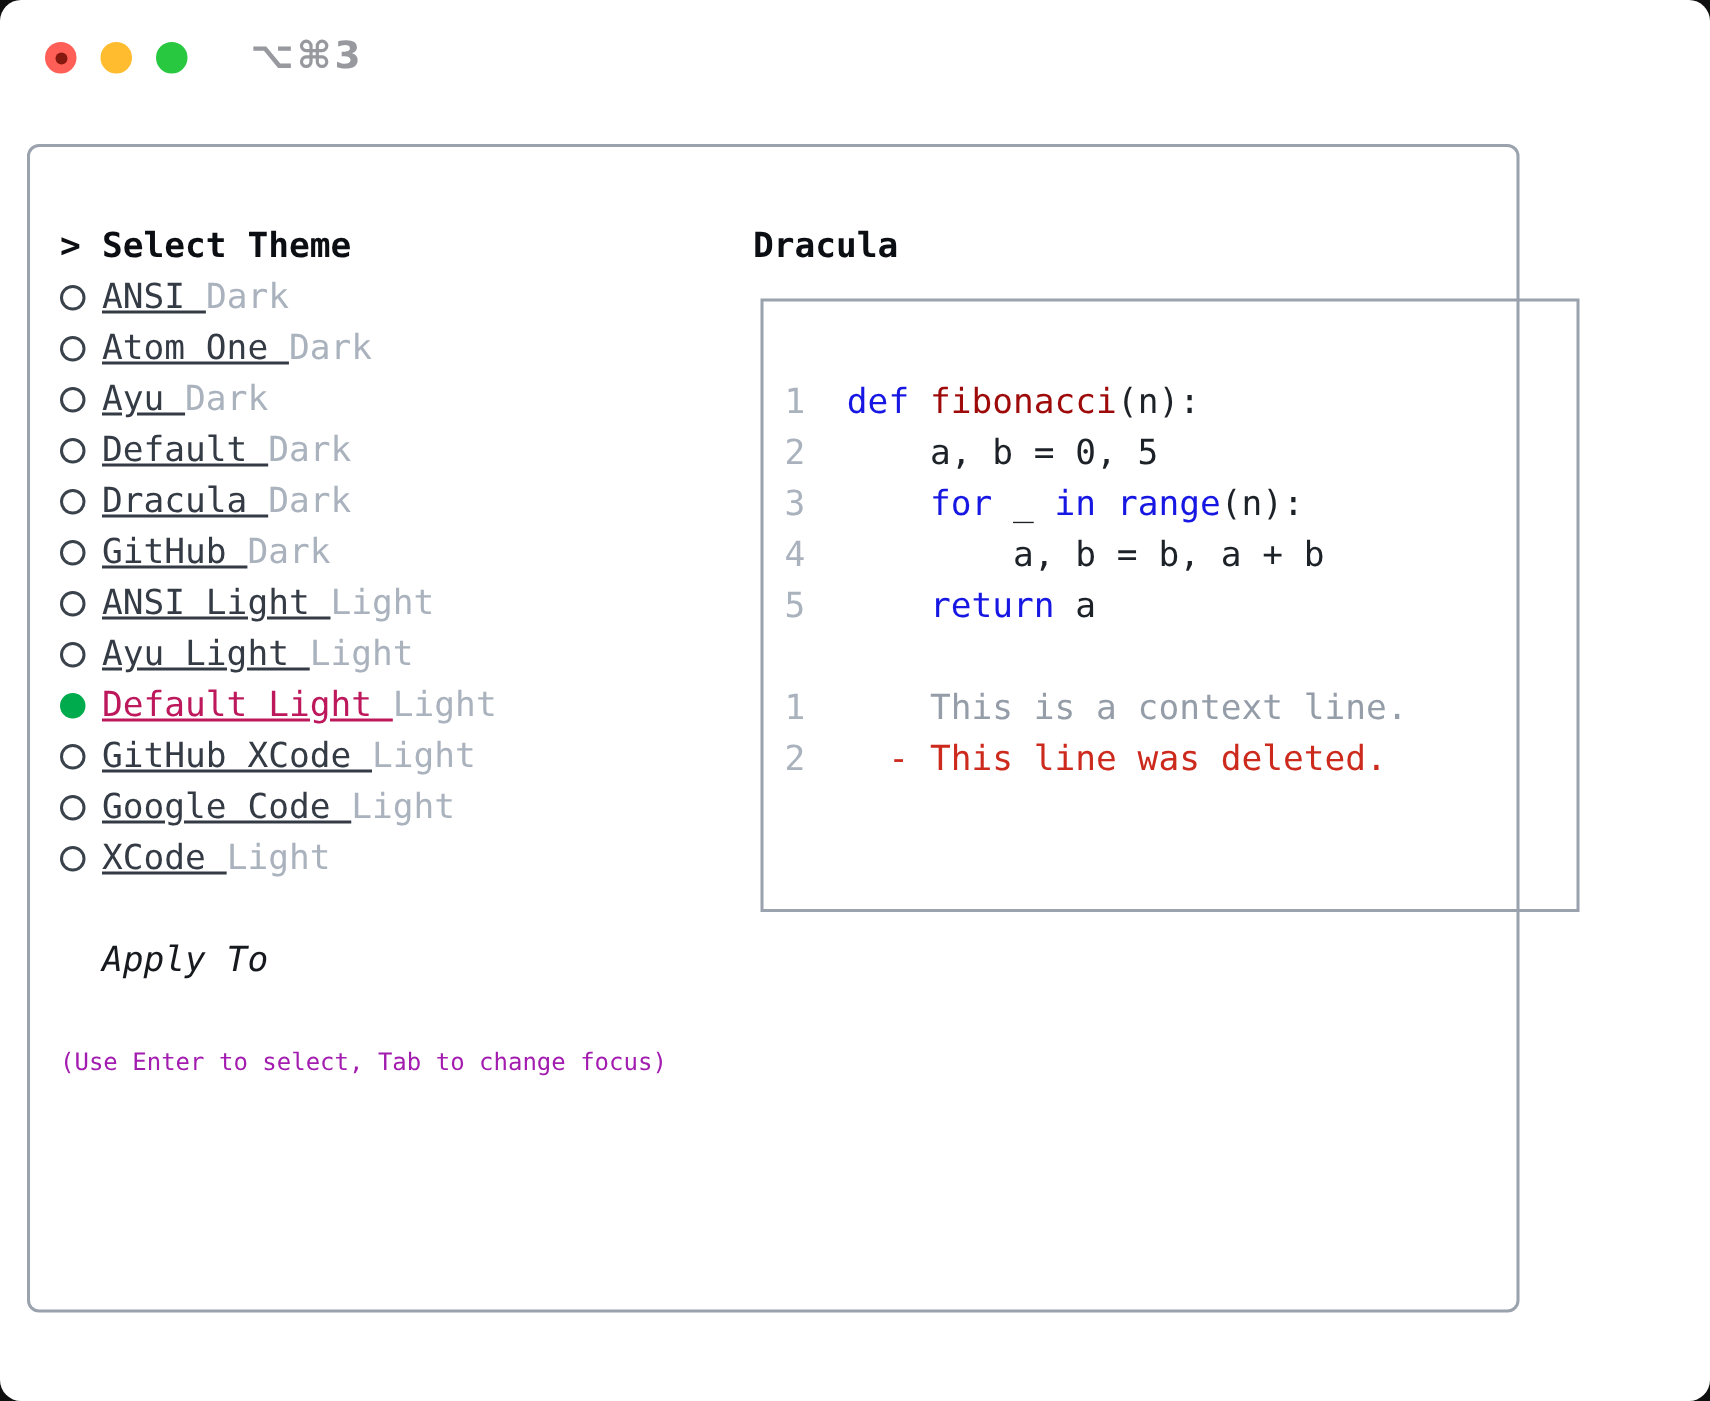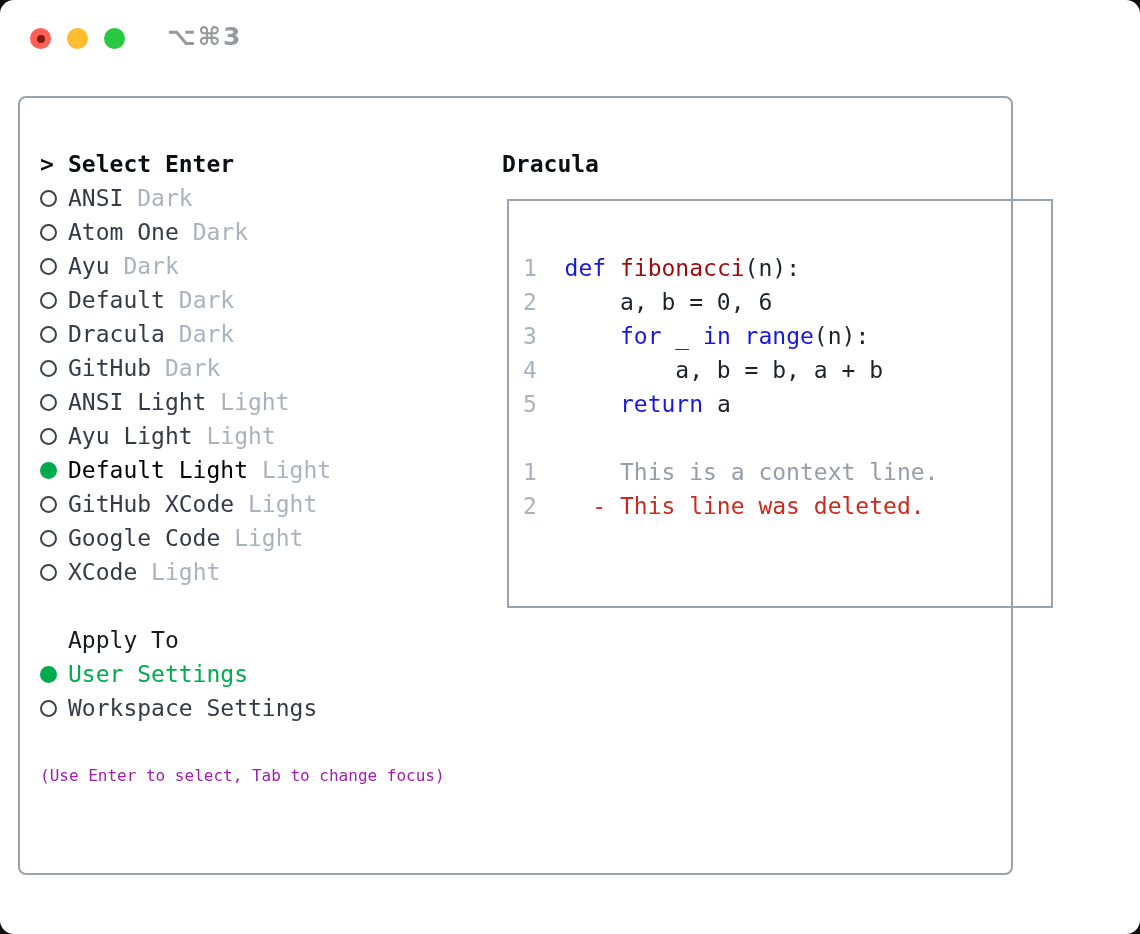--- a/index.html
+++ b/index.html
@@ -50,26 +50,26 @@
 
   .row { display:flex; align-items:center; height:34px; font-size:23px; white-space:pre; }
   .marker { width:28px; flex:none; display:flex; align-items:center; }
   .focus-marker { font-weight:bold; color:#0b0e12; font-size:23px; }
   .ring {
     width:13px; height:13px; border:2.5px solid #3a424c; border-radius:50%;
     box-sizing:content-box;
   }
   .ring.selected { background:#00ab4e; border-color:#00ab4e; }
   .header-label { font-weight:bold; color:#0b0e12; }
-  .theme-name { color:#343b45; }
-  .theme-name.selected { color:#000000; }
+  .theme-name { color:#343b45;text-decoration:underline; }
+  .theme-name.selected { color:#be185d; }
   .theme-variant { color:#a9b2bd; }
   .opt-label { color:#343b45; }
   .opt-label.selected { color:#00ab4e; }
-  .apply-header { margin-left:28px; color:#16191d; }
+  .apply-header { margin-left:28px; color:#16191d;font-style:italic; }
   .spacer { height:34px; }
   .help {
     width:432px; margin-top:0;
     font-size:16px; line-height:34px;
     color:#a21caf;
   }
 
   
   .preview-title {
     height:34px; line-height:34px; font-size:23px;
@@ -106,21 +106,21 @@
       <span class="light green"></span>
     </div>
     <div class="window-title">⌥⌘3</div>
   </div>
 
   <div class="panel">
 
     <div class="left-col">
       <div class="row">
         <span class="marker"><span class="focus-marker">&gt;</span></span>
-        <span class="header-label">Select Enter</span>
+        <span class="header-label">Select Theme</span>
       </div>
 
       <div id="theme-list">
   <div class="row theme-item">
     <span class="marker"><span class="ring"></span></span>
     <span class="theme-name">ANSI </span><span class="theme-variant">Dark</span>
   </div>
 
   <div class="row theme-item">
     <span class="marker"><span class="ring"></span></span>
@@ -175,43 +175,32 @@
   <div class="row theme-item">
     <span class="marker"><span class="ring"></span></span>
     <span class="theme-name">XCode </span><span class="theme-variant">Light</span>
   </div>
 </div>
 
       <div class="spacer"></div>
 
       <div class="row apply-header">Apply To</div>
 
-      <div id="apply-list">
-  <div class="row apply-item">
-    <span class="marker"><span class="ring selected"></span></span>
-    <span class="opt-label selected">User Settings</span>
-  </div>
-
-  <div class="row apply-item">
-    <span class="marker"><span class="ring"></span></span>
-    <span class="opt-label">Workspace Settings</span>
-  </div>
-</div>
 
       <div class="spacer"></div>
 
       <div class="help">(Use Enter to select, Tab to change focus)</div>
     </div>
 
     <div class="right-col">
       <div class="preview-title">Dracula</div>
       <div class="preview-box">
         <div id="code-lines">
             <div class="cl"><span class="ln">1</span><span class="tok-pl">  </span><span class="tok-kw">def</span><span class="tok-pl"> </span><span class="tok-fn">fibonacci</span><span class="tok-pl">(n):</span></div>
-            <div class="cl"><span class="ln">2</span><span class="tok-pl">      a, b = 0, 6</span></div>
+            <div class="cl"><span class="ln">2</span><span class="tok-pl">      a, b = 0, 5</span></div>
             <div class="cl"><span class="ln">3</span><span class="tok-pl">      </span><span class="tok-kw">for</span><span class="tok-pl"> _ </span><span class="tok-kw">in</span><span class="tok-pl"> </span><span class="tok-kw">range</span><span class="tok-pl">(n):</span></div>
             <div class="cl"><span class="ln">4</span><span class="tok-pl">          a, b = b, a + b</span></div>
             <div class="cl"><span class="ln">5</span><span class="tok-pl">      </span><span class="tok-kw">return</span><span class="tok-pl"> a</span></div>
             <div class="cl">&nbsp;</div>
             <div class="cl"><span class="ln">1</span><span class="tok-ctx">      This is a context line.</span></div>
             <div class="cl"><span class="ln">2</span><span class="tok-del">    - This line was deleted.</span></div>
           </div>
       </div>
     </div>
 

